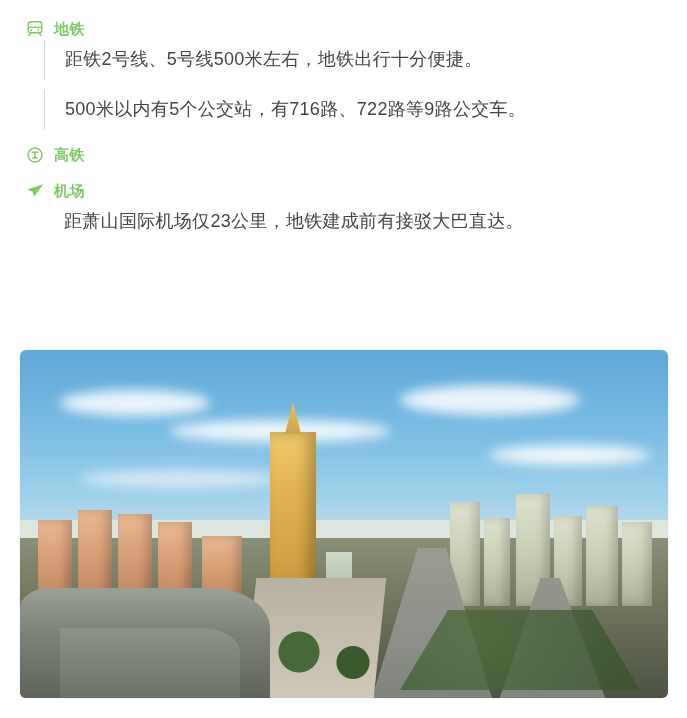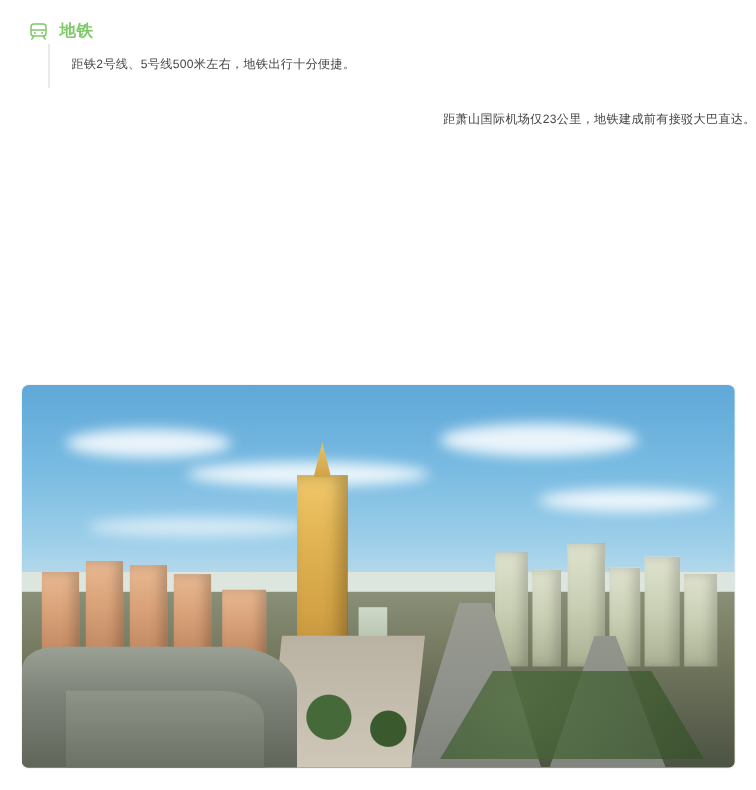--- a/index.html
+++ b/index.html
@@ -52,21 +52,21 @@
     letter-spacing: 0.5px;
     line-height: 22px;
   }
   .item-body {
     margin-left: 22px;
     border-left: 1px solid #d8d8d8;
     padding: 8px 0 10px 20px;
     min-height: 18px;
   }
   .item-text {
-    font-size: 11px;
+    font-size: 18px;
     color: #454545;
     line-height: 22px;
     letter-spacing: 0.3px;
   }
   .photo-wrap {
     position: absolute;
     left: 20px;
     top: 350px;
     width: 648px;
     height: 348px;
@@ -224,27 +224,49 @@
           </svg>
         </span>
         <span class="item-title">地铁</span>
       </div>
       <div class="item-body">
         <span class="item-text">距铁2号线、5号线500米左右，地铁出行十分便捷。</span>
       </div>
     </div>
 
     <div class="transit-item">
+      <div class="item-body">
+        <span class="item-text">500米以内有5个公交站，有716路、722路等9路公交车。</span>
+      </div>
     </div>
 
     <div class="transit-item">
+      <div class="item-head">
+        <span class="item-icon">
+          <svg width="20" height="18" viewBox="0 0 20 18" fill="none" stroke="currentColor" stroke-width="1.4">
+            <circle cx="10" cy="9" r="7"></circle>
+            <path d="M6.4 6.2 h7.2"></path>
+            <path d="M10 6.2 V12"></path>
+            <path d="M7.2 12 h5.6"></path>
+          </svg>
+        </span>
+        <span class="item-title">高铁</span>
+      </div>
     </div>
 
     <div class="transit-item">
-      <div class="item-body" style="border-left:none;text-align:right;">
+      <div class="item-head">
+        <span class="item-icon">
+          <svg width="20" height="18" viewBox="0 0 20 18" fill="currentColor">
+            <path d="M18.2 2.2 L2.2 7.6 l5.1 1.9 l1.9 5.1 Z"></path>
+          </svg>
+        </span>
+        <span class="item-title">机场</span>
+      </div>
+      <div class="item-body" style="border-left:none;">
         <span class="item-text">距萧山国际机场仅23公里，地铁建成前有接驳大巴直达。</span>
       </div>
     </div>
 
   </div>
 
   <div class="photo-wrap">
     <div class="photo">
       <div class="cloud" style="left:40px; top:40px; width:150px; height:26px;"></div>
       <div class="cloud" style="left:150px; top:70px; width:220px; height:22px;"></div>

